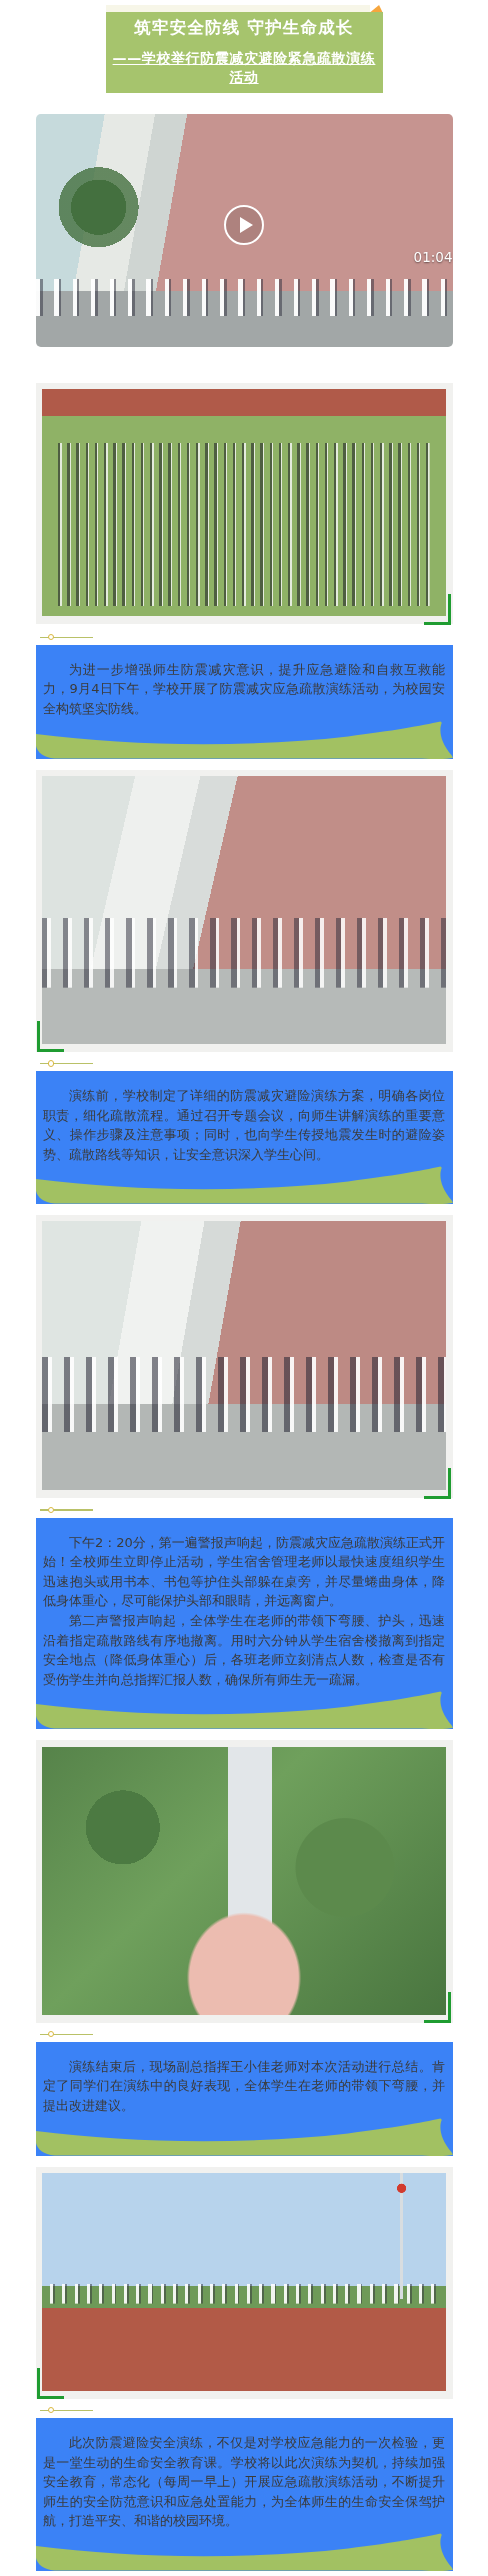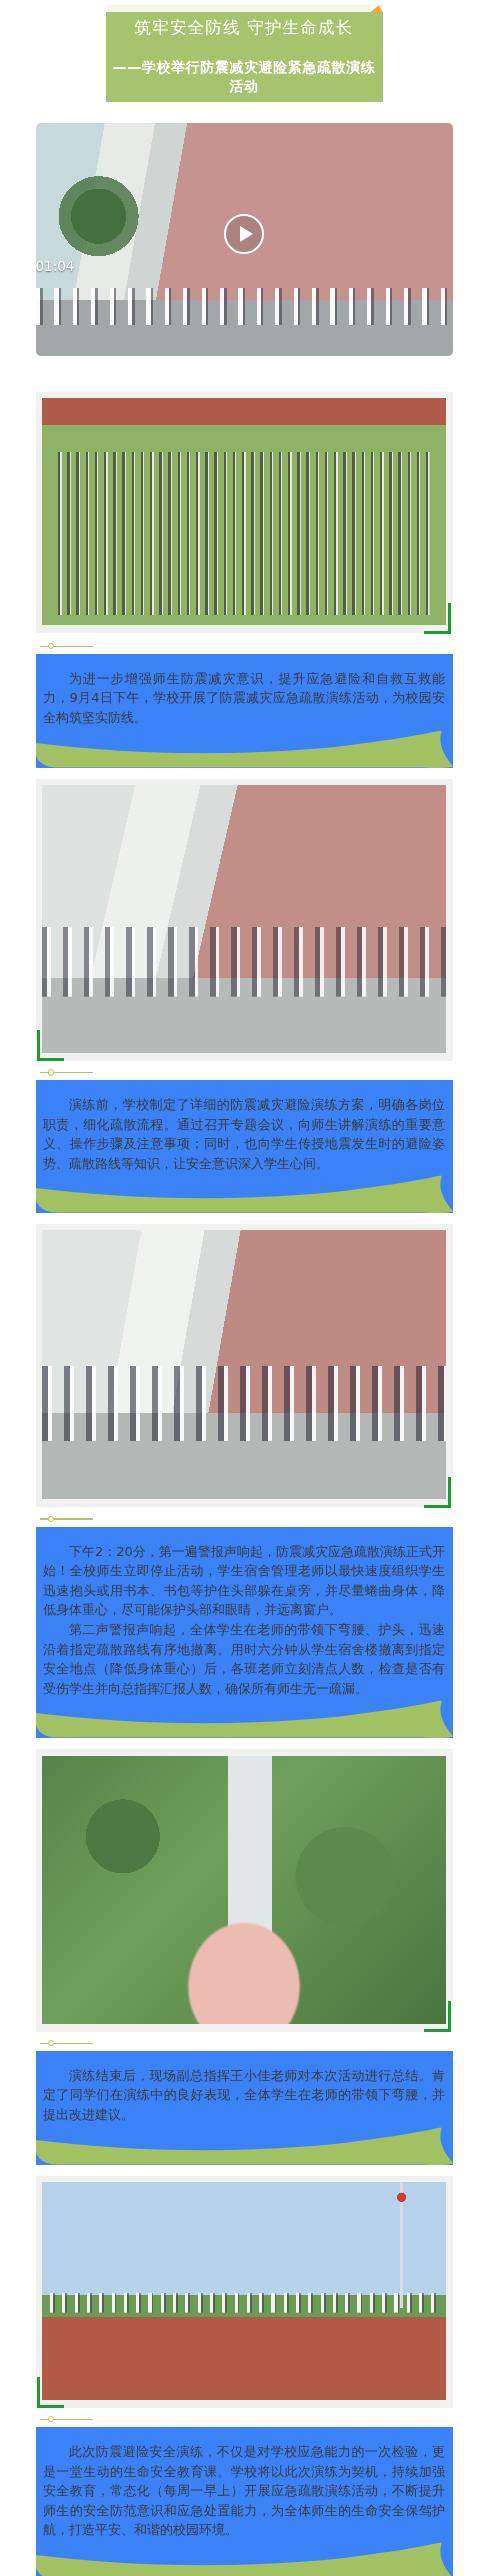--- a/index.html
+++ b/index.html
@@ -10,40 +10,40 @@
     color:#3b3b3b;
   }
   .page{width:488px;position:relative;overflow:hidden;}
 
   
   .banner-wrap{width:277px;margin:4.9px auto 0;}
   .ribbon-top{display:flex;height:7.4px;}
   .ribbon-strip{flex:1;background:#f7f6e8;}
   .ribbon-fold{width:12.3px;background:#f6a63e;clip-path:polygon(0 100%,100% 100%,72% 0);}
   .banner{background:#a6c46d;text-align:center;padding:5.5px 2.5px 7.4px;}
-  .banner-title{color:#ffffff;font-size:16.5px;font-weight:normal;letter-spacing:1.2px;line-height:1.25;}
-  .banner-subtitle{color:#ffffff;font-size:14px;font-weight:bold;letter-spacing:0.6px;line-height:1.3;margin-top:20px;}
+  .banner-title{color:#ffffff;font-size:16.5px;font-weight:bold;letter-spacing:1.2px;line-height:1.25;}
+  .banner-subtitle{color:#ffffff;font-size:14px;font-weight:bold;letter-spacing:0.6px;line-height:1.3;margin-top:11px;text-decoration:underline;}
 
   
   .content{width:417px;margin:0 auto;}
 
   
   .video-thumb{
     position:relative;height:233px;border-radius:4.9px;margin:21px 0 36px;
     background-image:
       repeating-linear-gradient(90deg, rgba(255,255,255,.95) 0 4.3px, rgba(45,45,60,.5) 4.3px 6.7px, transparent 6.7px 18.4px),
       radial-gradient(circle at 15% 40%, #44703f 0 27.6px, rgba(68,112,63,.8) 27.6px 40px, transparent 40px),
       linear-gradient(180deg, transparent 76%, #a2a7a7 76%),
       linear-gradient(100deg, #c6dadc 0 15%, #e6e9e5 15% 26%, #cfd5d2 26% 33%, #c69490 33% 100%);
     background-size:100% 16%,100% 100%,100% 100%,100% 100%;
     background-position:0 84%,0 0,0 0,0 0;
     background-repeat:no-repeat;
     overflow:hidden;
   }
-  .play-wrap{position:absolute;left:0;right:0;top:91px;text-align:left;}
+  .play-wrap{position:absolute;left:0;right:0;top:91px;text-align:right;}
   .play-ring{
     width:36px;height:36px;border:2.5px solid #ffffff;border-radius:50%;
     margin:0 auto;position:relative;background:rgba(0,0,0,.12);cursor:pointer;
   }
   .play-tri{
     position:absolute;left:13.5px;top:9.8px;width:0;height:0;
     border-left:13.5px solid #ffffff;border-top:8px solid transparent;border-bottom:8px solid transparent;
   }
   .video-time{color:#ffffff;font-size:13.5px;margin-top:3.7px;text-shadow:0 0.6px 1.8px rgba(0,0,0,.5);}
 

